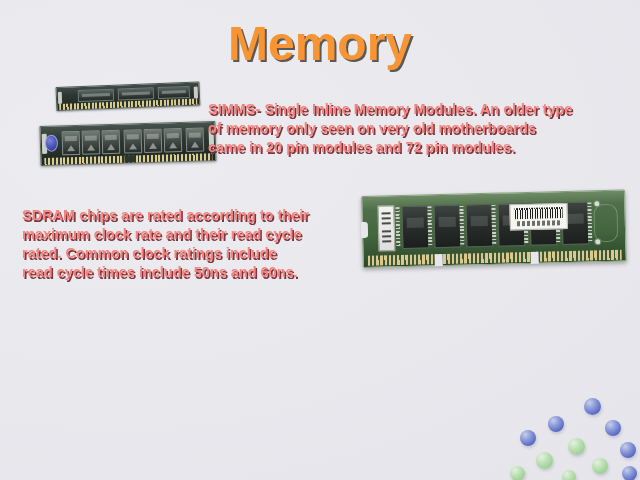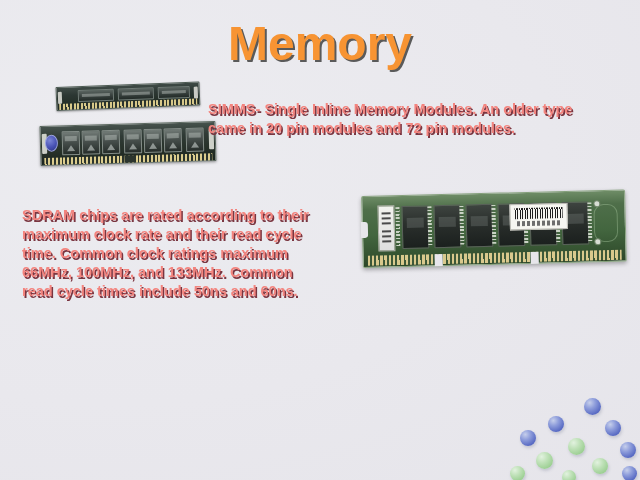--- a/index.html
+++ b/index.html
@@ -361,28 +361,28 @@
       <div class="chip" style="left:124px;"></div>
       <div class="chip" style="left:146px;"></div>
       <div class="fingers"></div>
       <div class="gap"></div>
     </div>
 
   </div>
 
   <div class="bodytext" id="simm-text">
     <span class="ln">SIMMS- Single Inline Memory Modules. An older type</span>
+    <span class="ln">of memory only seen on very old motherboards</span>
     <span class="ln">came in 20 pin modules and 72 pin modules.</span>
   </div>
 
   <div class="bodytext" id="sdram-text">
     <span class="ln">SDRAM chips are rated according to their</span>
     <span class="ln">maximum clock rate and their read cycle</span>
-    <span class="ln">time. Common clock ratings maximum</span>
-    <span class="ln">66MHz, 100MHz, and 133MHz. Common</span>
+    <span class="ln">rated. Common clock ratings include</span>
     <span class="ln">read cycle times include 50ns and 60ns.</span>
   </div>
 
   <div class="dimm">
     <div class="pcb"></div>
     <div class="sidenotch"></div>
 
     <div class="pinrow" style="left:34px;"></div>
     <div class="chip" style="left:40px;"></div>
     <div class="pinrow" style="left:66px;"></div>

